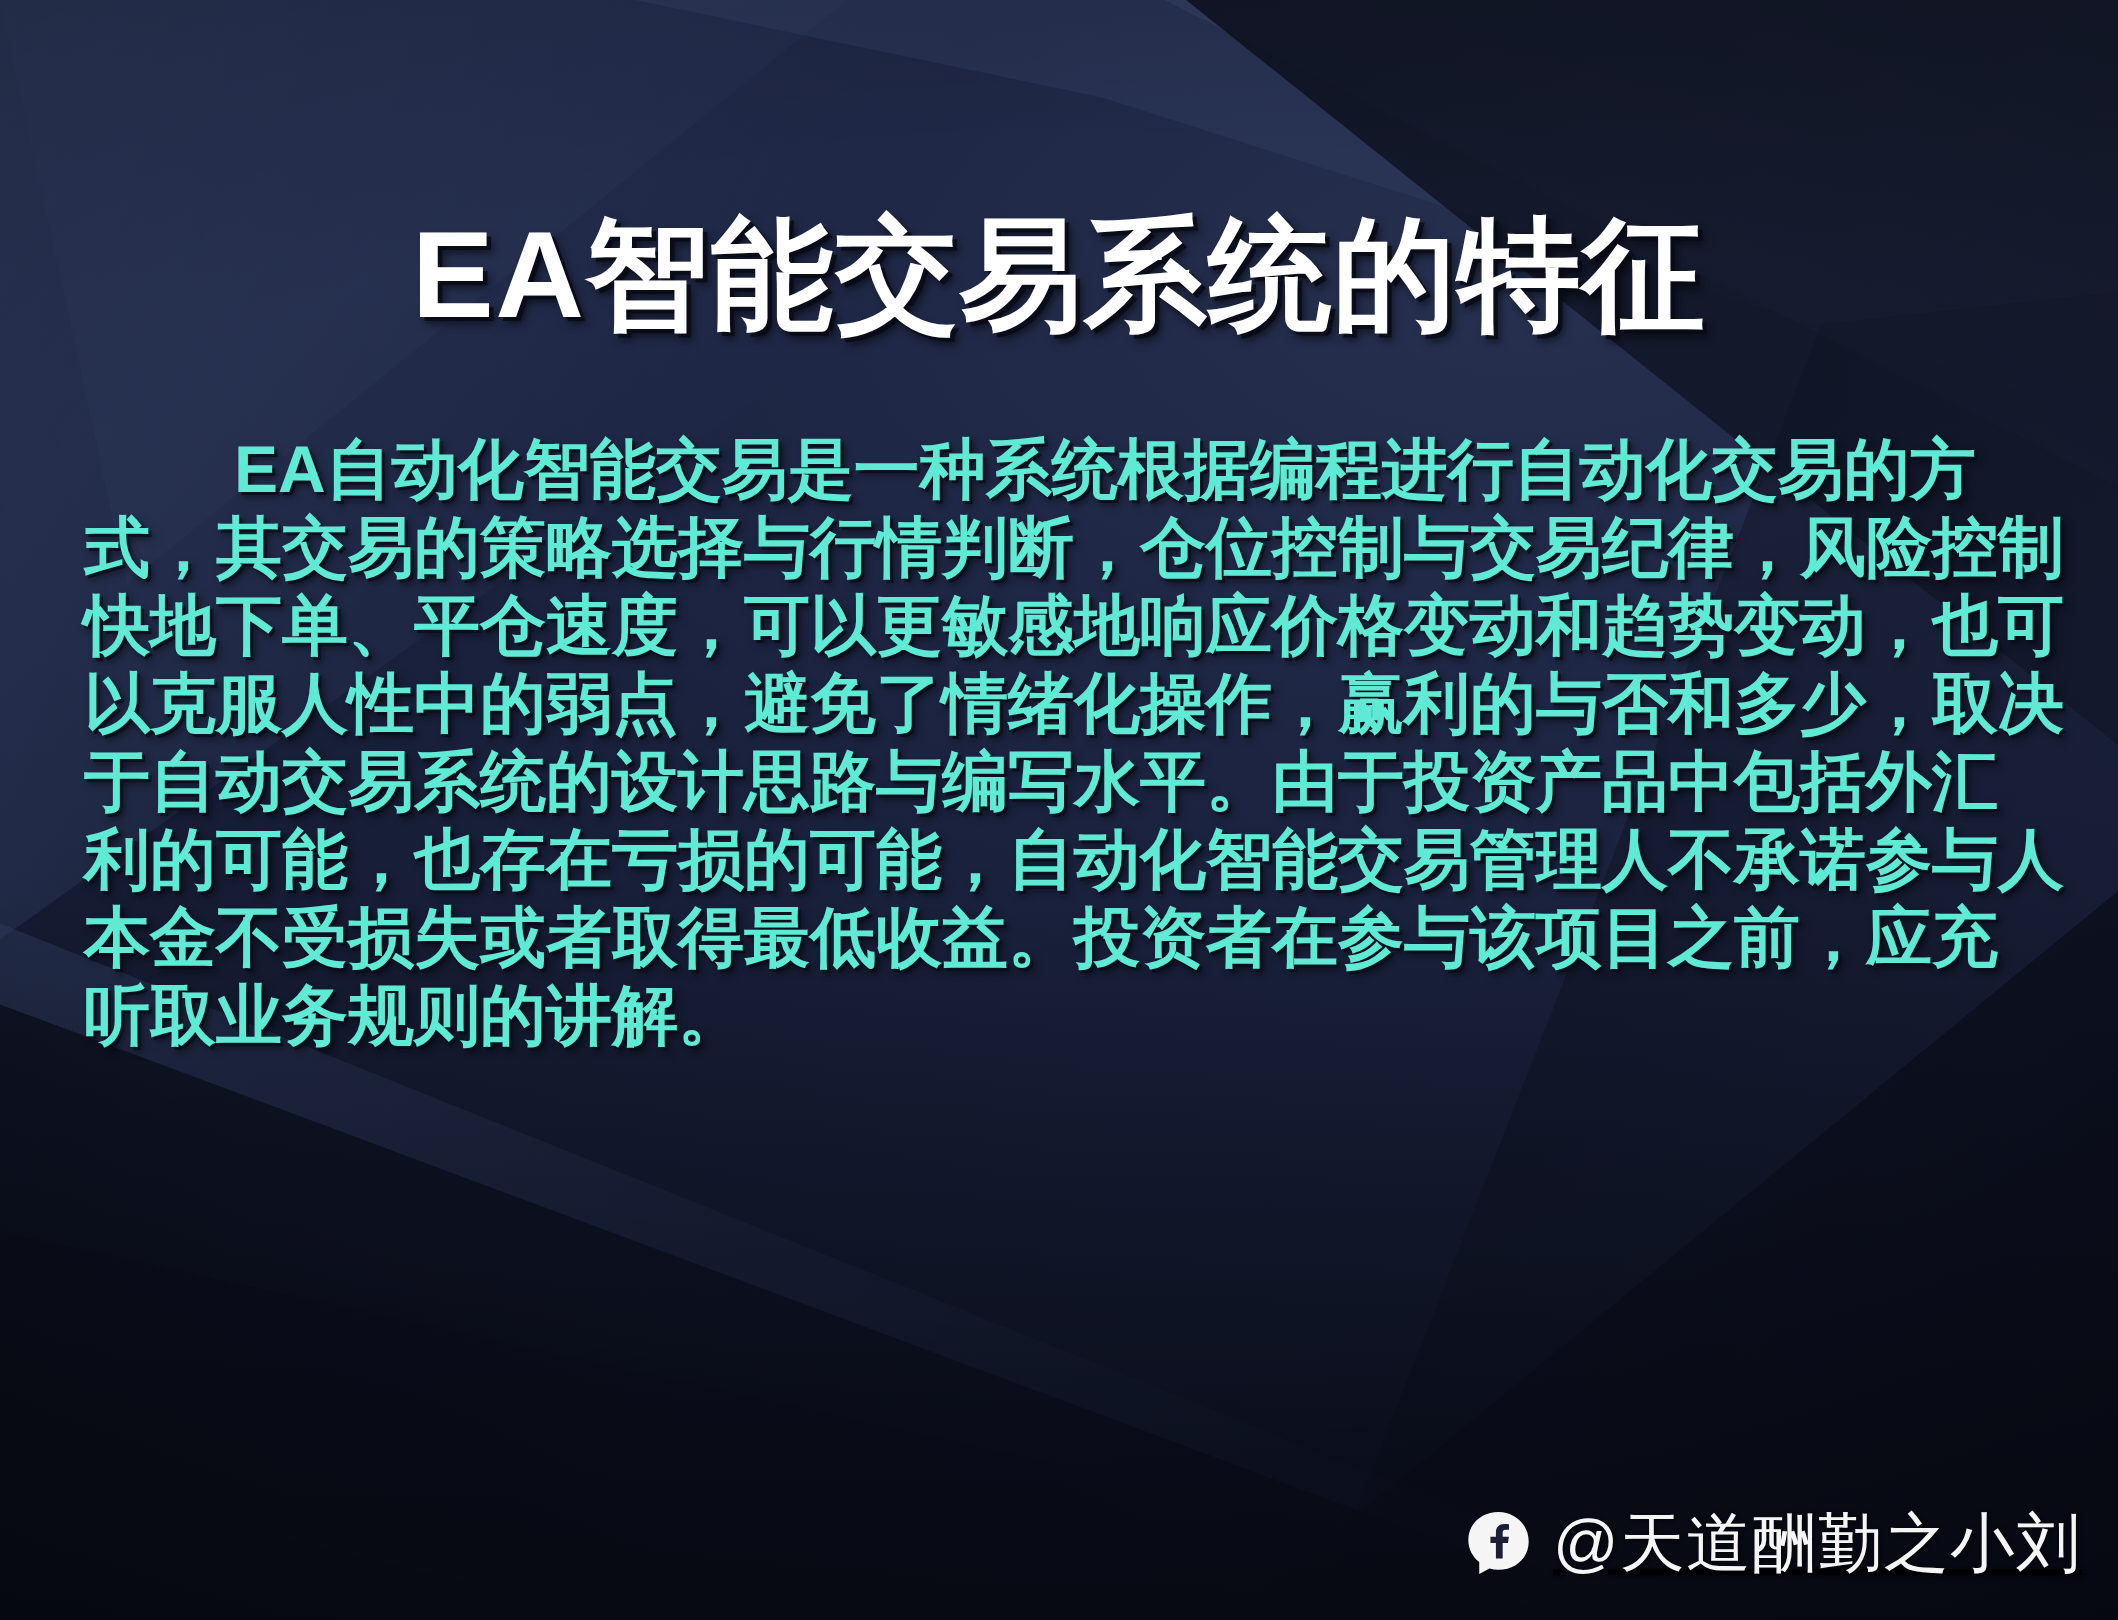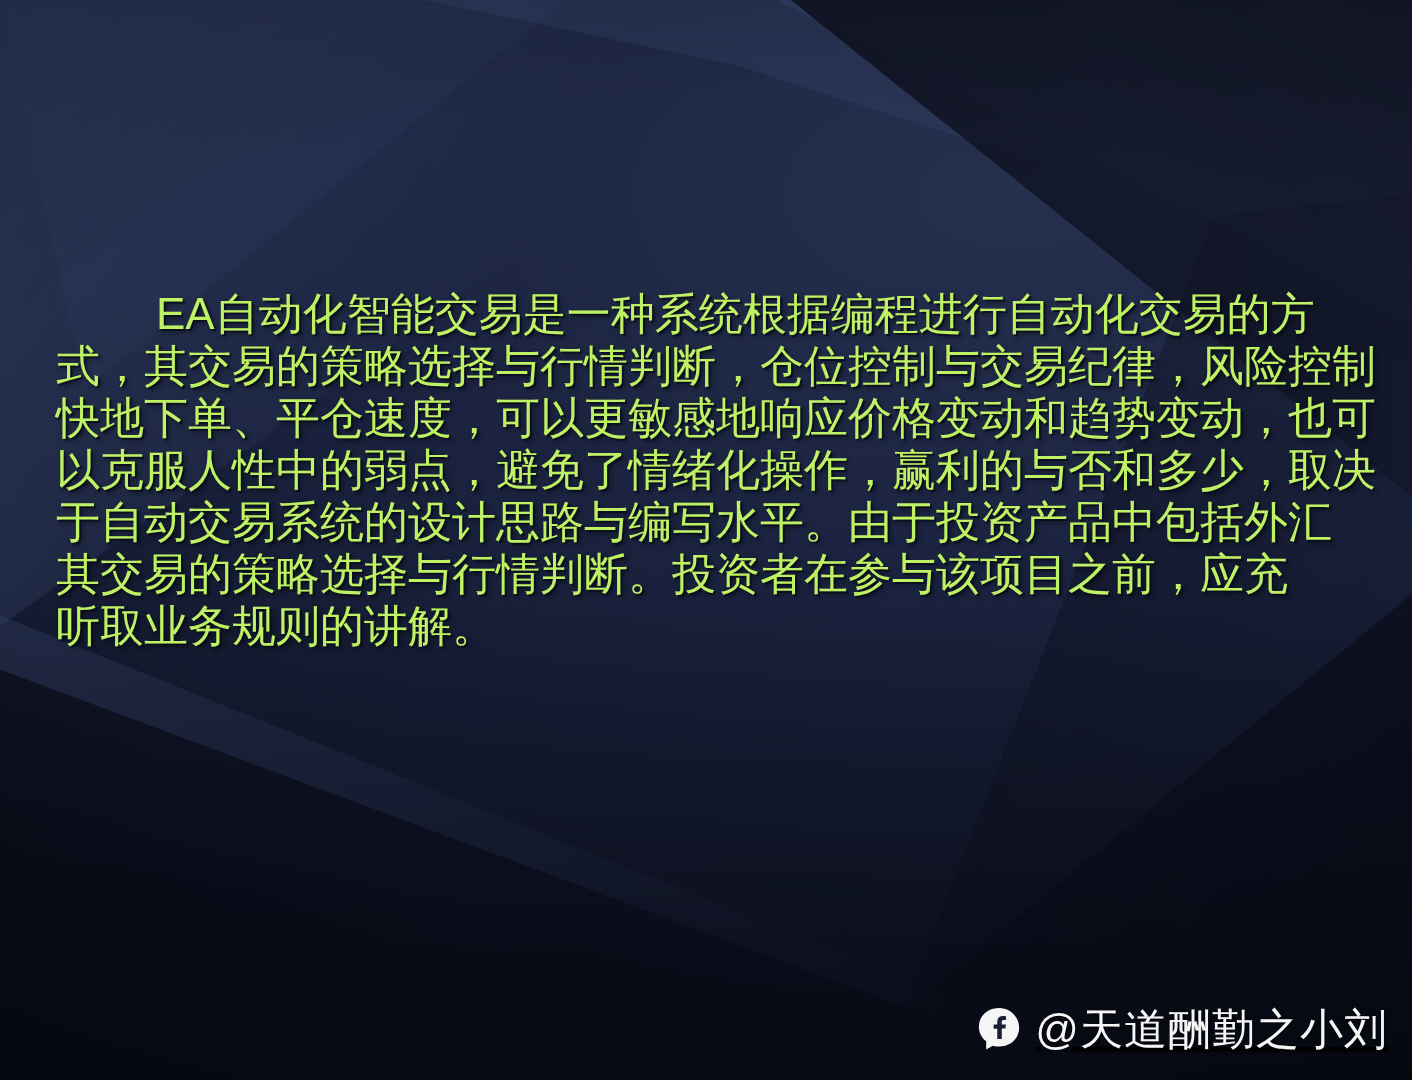--- a/index.html
+++ b/index.html
@@ -105,23 +105,23 @@
   }
 
   .body-block {
     position: absolute;
     top: 288px;
     left: 56px;
     width: 1270px;
   }
 
   .body-line {
-    color: #bef264;
+    color: #5eead4;
     font-size: 44px;
-    font-weight: normal;
+    font-weight: bold;
     line-height: 52px;
     letter-spacing: 0px;
     white-space: nowrap;
     text-shadow:
       2px 2px 0 rgba(10,13,26,0.8),
       3px 3px 5px rgba(0,0,0,0.5);
   }
   .body-line.indent {
     text-indent: 100px;
   }
@@ -168,28 +168,30 @@
     <div class="facet f4"></div>
     <div class="facet f8"></div>
     <div class="facet f6"></div>
     <div class="facet f5"></div>
     <div class="facet f10"></div>
   </div>
   <div class="vignette"></div>
 
   <div class="content">
 
+    <h1 class="slide-title">EA智能交易系统的特征</h1>
 
     <div class="body-block">
       <div class="body-line indent">EA自动化智能交易是一种系统根据编程进行自动化交易的方</div>
       <div class="body-line">式，其交易的策略选择与行情判断，仓位控制与交易纪律，风险控制</div>
       <div class="body-line">快地下单、平仓速度，可以更敏感地响应价格变动和趋势变动，也可</div>
       <div class="body-line">以克服人性中的弱点，避免了情绪化操作，赢利的与否和多少，取决</div>
       <div class="body-line">于自动交易系统的设计思路与编写水平。由于投资产品中包括外汇</div>
-      <div class="body-line">其交易的策略选择与行情判断。投资者在参与该项目之前，应充</div>
+      <div class="body-line">利的可能，也存在亏损的可能，自动化智能交易管理人不承诺参与人</div>
+      <div class="body-line">本金不受损失或者取得最低收益。投资者在参与该项目之前，应充</div>
       <div class="body-line">听取业务规则的讲解。</div>
     </div>
 
     <div class="watermark">
       <svg class="wm-icon" viewBox="0 0 48 48" aria-hidden="true">
         <path d="M24 2C12 2 3 10.4 3 21.6c0 6.2 2.9 11.7 7.6 15.3v8.4l7.1-3.9c2 .6 4.1.9 6.3.9 12 0 21-8.4 21-19.6S36 2 24 2Z" fill="#ffffff"></path>
         <path d="M26.9 34.5V23.6h3.7l.6-4.3h-4.3v-2.7c0-1.2.3-2.1 2.1-2.1h2.3v-3.9c-.4-.05-1.8-.18-3.4-.18-3.4 0-5.7 2.1-5.7 5.9v3h-3.8v4.3h3.8v10.9h4.7Z" fill="#1b2038"></path>
       </svg>
       <span class="wm-text">@天道酬勤之小刘</span>
     </div>

